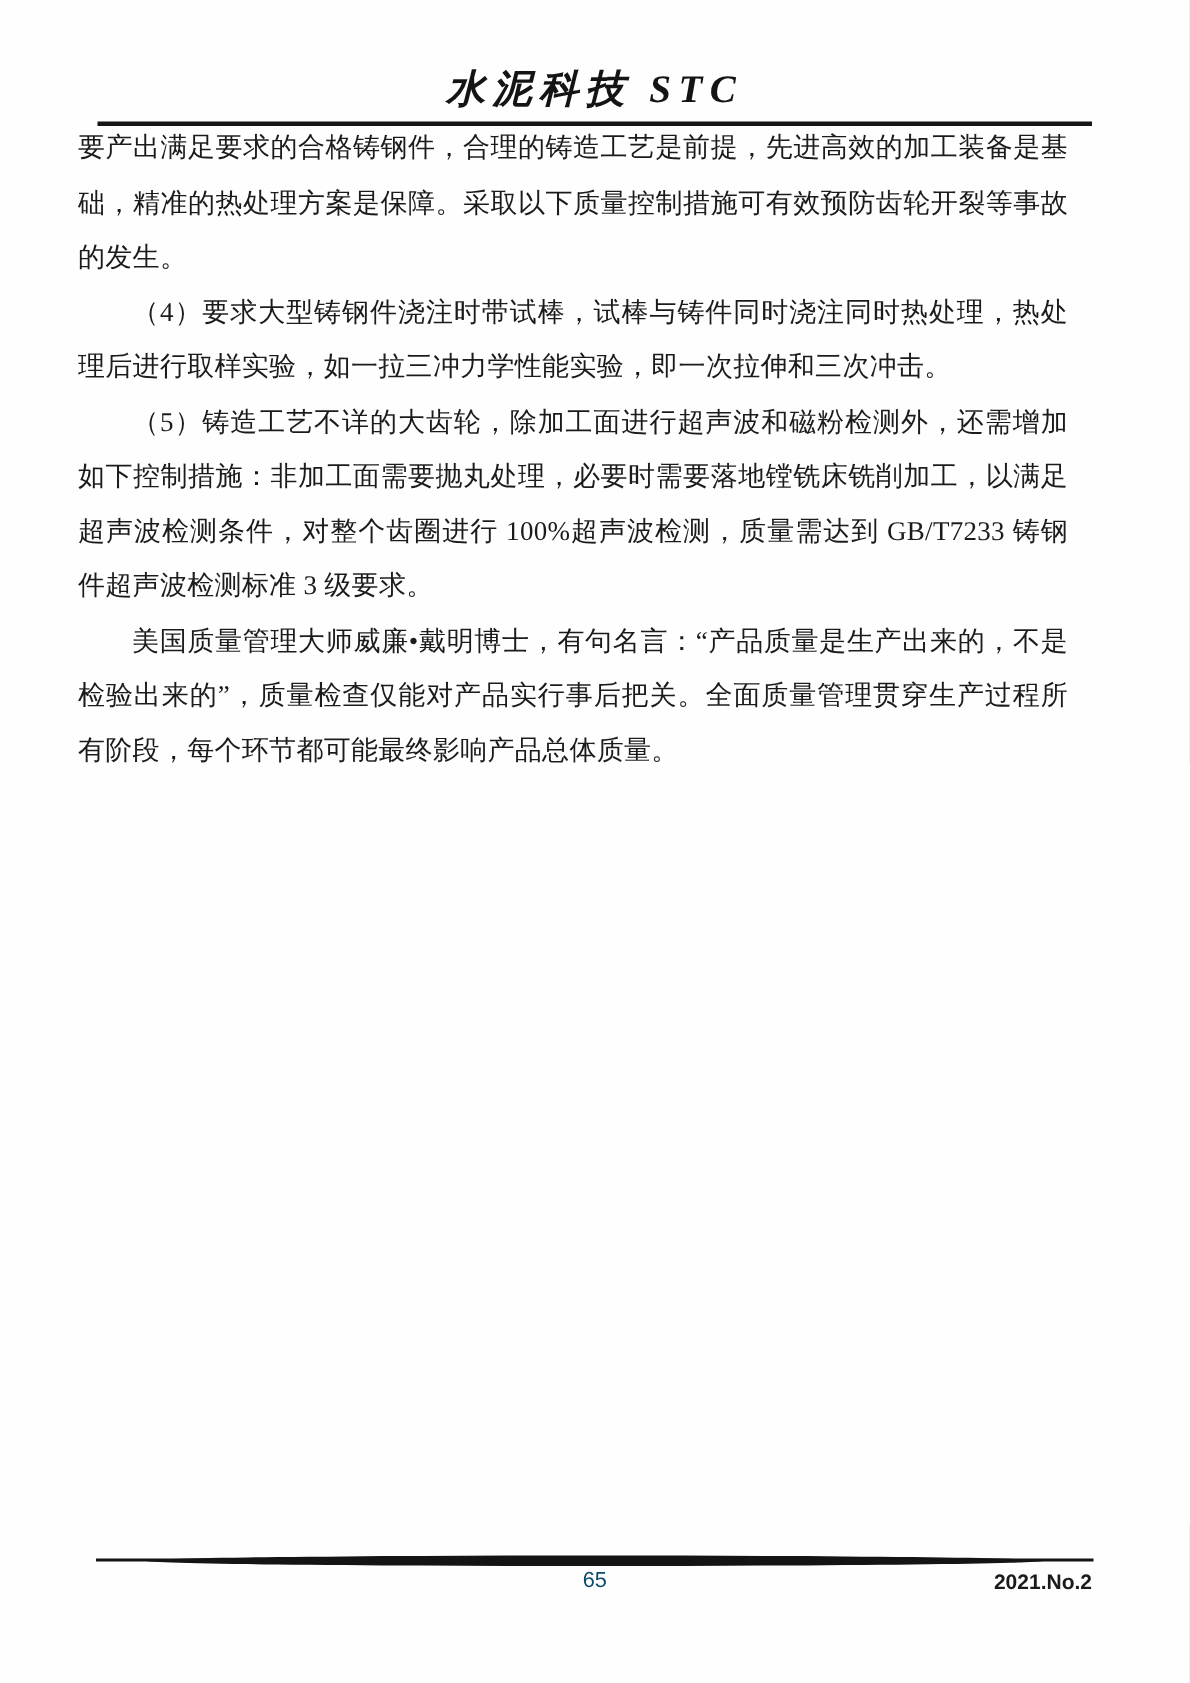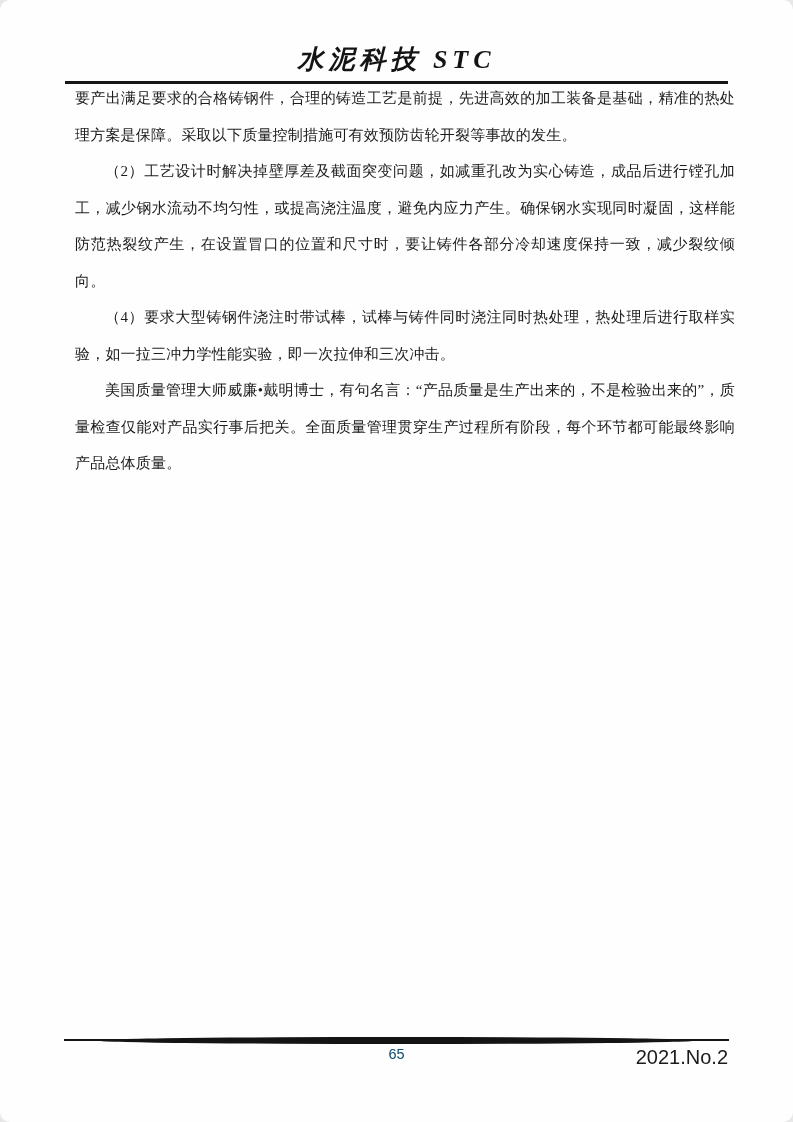--- a/index.html
+++ b/index.html
@@ -9,21 +9,20 @@
   }
   .page {
     position: relative;
     width: 793px;
     height: 1122px;
     margin: 0 auto;
     background: #fefefe;
     overflow: hidden;
     font-family: "Liberation Serif", "DejaVu Serif", serif;
     color: #1b1b1b;
-    border-radius: 10px;
   }
   .journal-title {
     position: absolute;
     top: 42px;
     left: 0;
     width: 100%;
     text-align: center;
     font-size: 26px;
     font-weight: 600;
     font-style: italic;
@@ -35,23 +34,23 @@
     position: absolute;
     top: 81px;
     left: 65px;
     width: 663px;
     height: 2.5px;
     background: #161616;
   }
   .body-text {
     position: absolute;
     top: 80px;
-    left: 75px;
+    left: 52px;
     width: 660px;
-    font-size: 15px;
+    font-size: 18px;
     line-height: 36.5px;
     text-align: justify;
     text-justify: inter-ideograph;
     letter-spacing: 0.2px;
   }
   .body-text p {
     margin: 0;
   }
   .body-text p.indent {
     text-indent: 2em;
@@ -88,37 +87,38 @@
     text-align: center;
     font-family: Liberation Sans, sans-serif;
     font-size: 14.5px;
     color: #0c4a6e;
   }
   .issue-number {
     position: absolute;
     top: 1046px;
     right: 65px;
     font-family: "Liberation Sans", "DejaVu Sans", sans-serif;
-    font-size: 20px;
+    font-size: 14px;
     color: #1b1b1b;
+    font-weight: bold;
   }
 </style>
 </head>
 <body>
 
 <div class="page">
 
   <div class="journal-title">水泥科技 STC</div>
 
   <div class="header-rule"></div>
 
   <div class="body-text">
     <p>要产出满足要求的合格铸钢件，合理的铸造工艺是前提，先进高效的加工装备是基础，精准的热处理方案是保障。采取以下质量控制措施可有效预防齿轮开裂等事故的发生。</p>
-    <p class="indent">（2）工艺设计时解决掉壁厚差及截面突变问题，如减重孔改为实心铸造，成品后进行镗孔加工，减少钢水流动不均匀性，或提高浇注温度，避免内应力产生。确保钢水实现同时凝固，这样能防范热裂纹产生，在设置冒口的位置和尺寸时，要让铸件各部分冷却速度保持一致，减少裂纹倾向。</p>
     <p class="indent">（4）要求大型铸钢件浇注时带试棒，试棒与铸件同时浇注同时热处理，热处理后进行取样实验，如一拉三冲力学性能实验，即一次拉伸和三次冲击。</p>
+    <p class="indent">（5）铸造工艺不详的大齿轮，除加工面进行超声波和磁粉检测外，还需增加如下控制措施：非加工面需要抛丸处理，必要时需要落地镗铣床铣削加工，以满足超声波检测条件，对整个齿圈进行 100%超声波检测，质量需达到 GB/T7233 铸钢件超声波检测标准 3 级要求。</p>
     <p class="indent">美国质量管理大师威廉•戴明博士，有句名言：“产品质量是生产出来的，不是检验出来的”，质量检查仅能对产品实行事后把关。全面质量管理贯穿生产过程所有阶段，每个环节都可能最终影响产品总体质量。</p>
   </div>
 
   <div class="footer-rule-wrap">
     <div class="footer-rule-thin"></div>
     <div class="footer-rule-lens"></div>
   </div>
 
   <div class="page-number">65</div>
 

